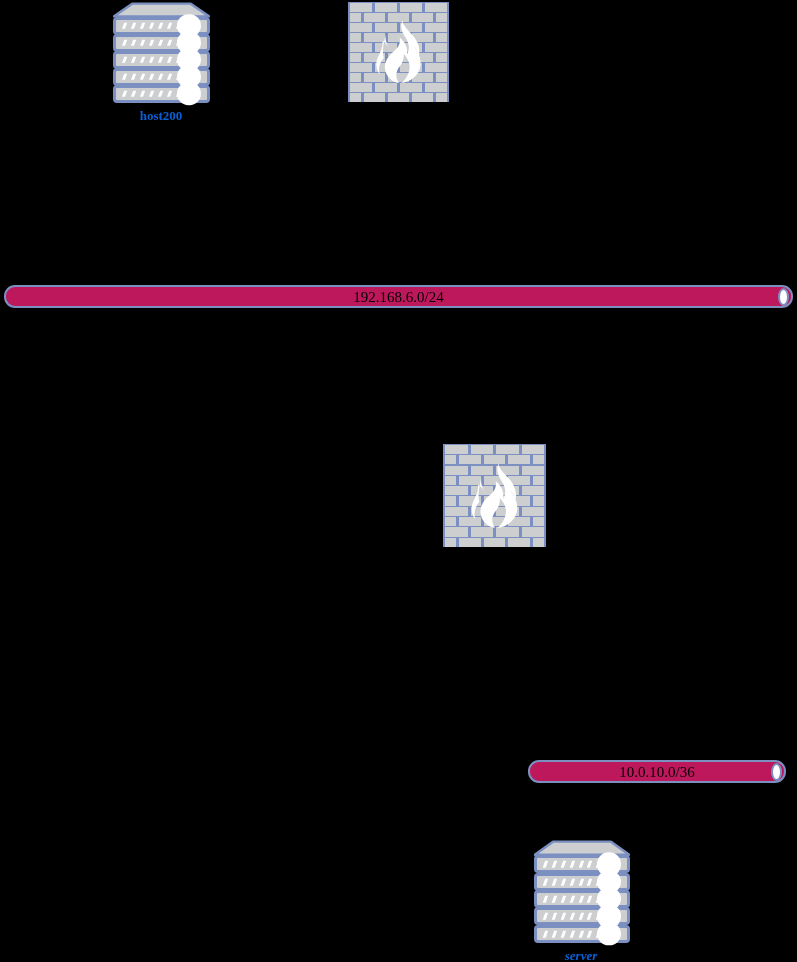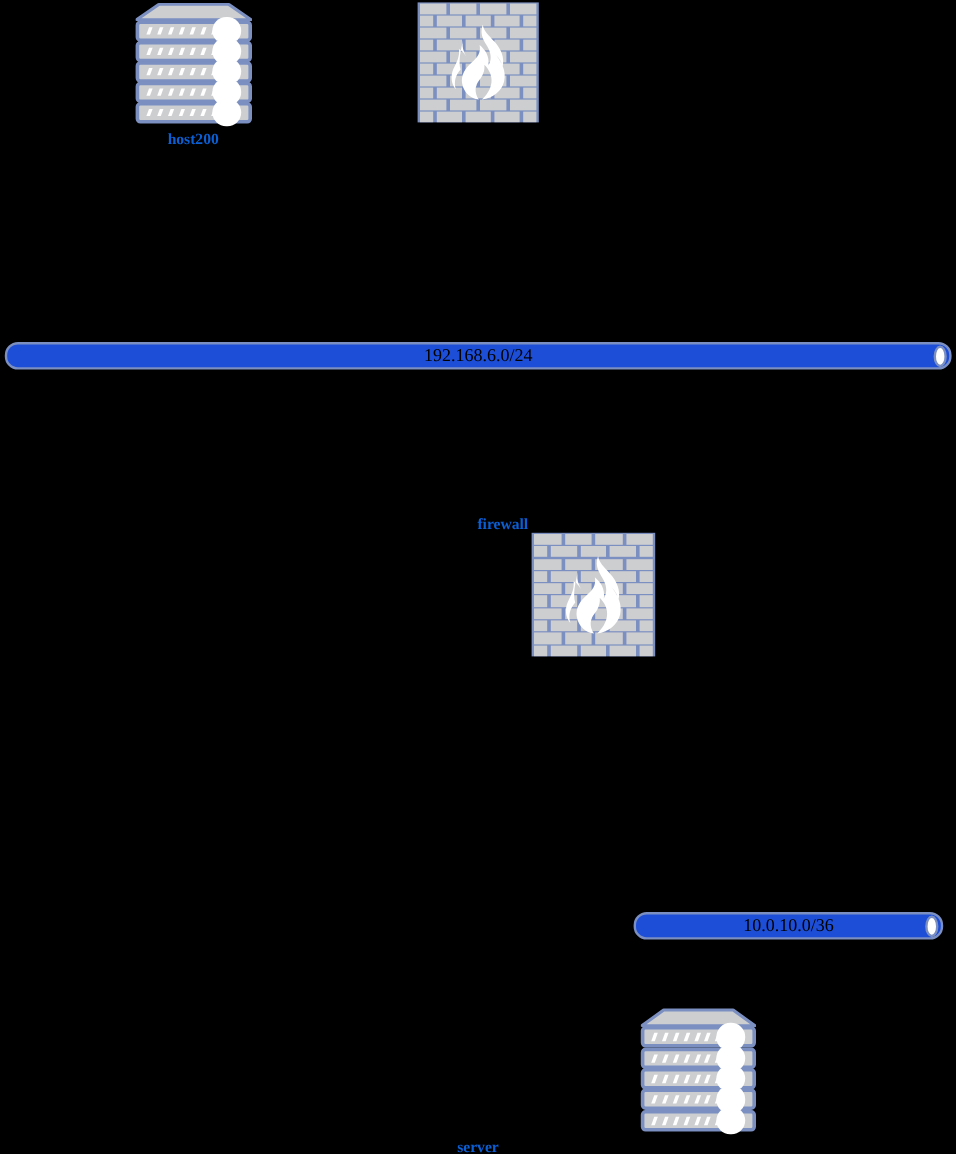--- a/index.html
+++ b/index.html
@@ -29,21 +29,21 @@
     line-height: 13px;
     white-space: nowrap;
     letter-spacing: 0px;
     text-align: center;
   }
 
   
   .netbar {
     position: absolute;
     box-sizing: border-box;
-    background: #1d4ed8;
+    background: #be185d;
     border: 2px solid #7b8fc0;
     border-radius: 11px;
   }
   .netbar .cap {
     position: absolute;
     top: 50%;
     right: 2px;
     transform: translateY(-50%);
     width: 11px;
     height: 18px;
@@ -378,21 +378,20 @@
           <div class="brick"></div>
           <div class="brick"></div>
           <div class="brick" style="flex-grow: 0.5;"></div>
         </div>
       </div>
       <svg viewBox="0 0 100 100" class="flame">
         <path fill="#ffffff" d="M55 2 C50 16 58 24 62 32 C66 40 66 48 62 54 C64 42 58 34 51 28 C53 38 48 44 41 50 C33 57 27 66 29 77 C31 88 40 96 50 97 C44 88 45 79 51 72 C55 67 58 60 57 53 C63 59 67 67 66 75 C65 84 60 91 54 97 C68 95 79 86 82 74 C85 61 79 50 72 41 C76 45 79 50 80 56 C83 44 78 33 70 24 C62 15 56 10 55 2 Z"></path>
         <path fill="#ffffff" d="M30 22 C28 33 33 40 36 47 C33 40 30 36 25 33 C26 43 22 50 18 58 C14 67 15 77 21 84 C18 74 21 66 27 59 C24 49 27 36 30 22 Z"></path>
       </svg>
     </div>
-    <div class="node-label" style="left: 219px; top: 430px; width: 400px; text-align: center; padding-left: 0px;">firewall</div>
     <div class="rack" style="left: 534px; top: 840px; width: 96px; height: 102px;">
       <svg viewBox="0 0 100 20" preserveAspectRatio="none" class="rtop">
         <polygon points="20,2 80,2 99,18 1,18" fill="#cdced0" stroke="#7b8fc0" stroke-width="3" stroke-linejoin="round"></polygon>
       </svg>
       <div class="runit" style="top: 15%; height: 17.6%;">
         <div class="vents">
           <div class="vent"></div>
           <div class="vent"></div>
           <div class="vent"></div>
           <div class="vent"></div>
@@ -444,21 +443,21 @@
           <div class="vent"></div>
           <div class="vent"></div>
           <div class="vent"></div>
           <div class="vent"></div>
           <div class="vent"></div>
           <div class="vent"></div>
         </div>
         <div class="led"></div>
       </div>
     </div>
-    <div class="node-label" style="left: 381px; top: 949px; width: 400px; text-align: left; padding-left: 0px;">server</div>
+    <div class="node-label" style="left: 381px; top: 949px; width: 400px; text-align: center; padding-left: 0px; font-style: italic;">server</div>
     <div class="netbar" style="left: 4px; top: 285px; width: 789px; height: 23px;">
       <div class="cap"></div>
       <div class="net-label">192.168.6.0/24</div>
     </div>
     <div class="netbar" style="left: 528px; top: 760px; width: 258px; height: 23px;">
       <div class="cap"></div>
       <div class="net-label">10.0.10.0/36</div>
     </div>
   </div>
 

